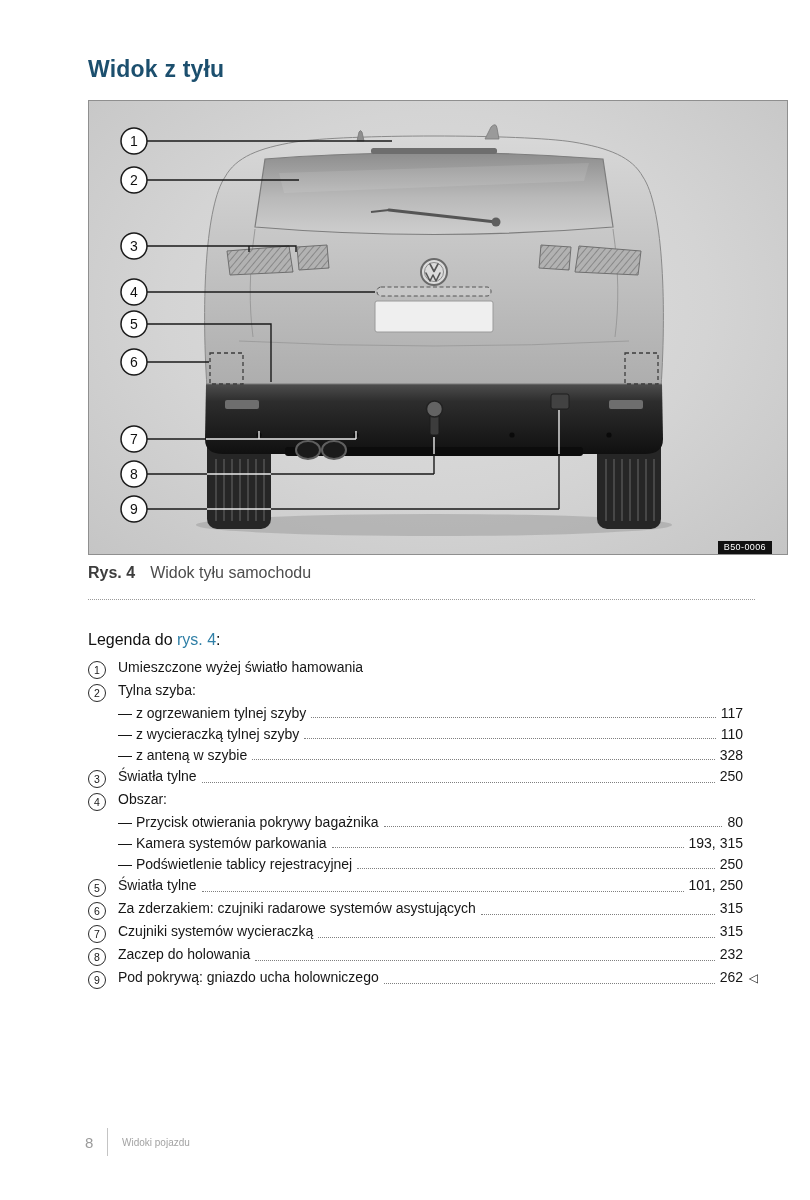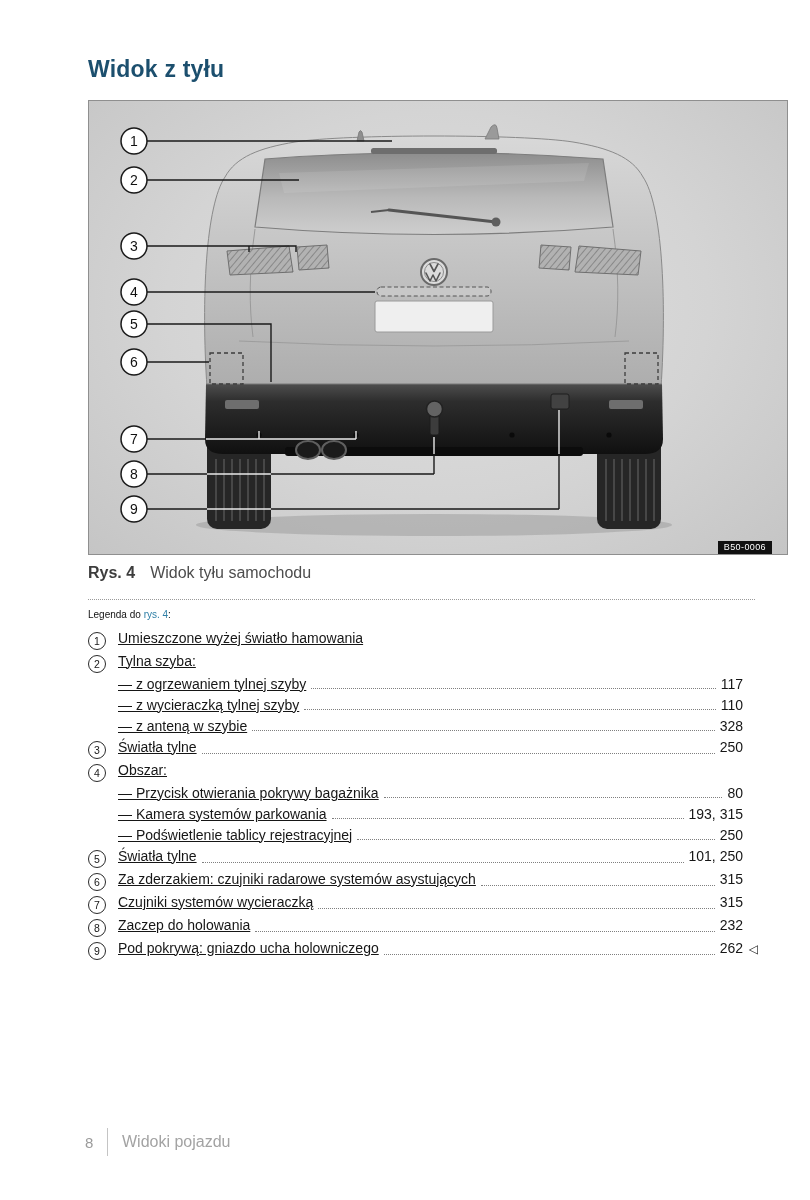--- a/index.html
+++ b/index.html
@@ -23,49 +23,49 @@
   .img-code {
     position:absolute; right:15px; bottom:0; background:#111; color:#fff;
     font-size:9px; line-height:13px; padding:0 6px; letter-spacing:0.4px;
   }
 
   .caption { margin-top:9px; font-size:16px; color:#4d4d4d; }
   .cap-label { font-weight:bold; color:#3d3d3d; margin-right:15px; }
 
   .sep { margin-top:17px; border-top:1px dotted #9a9a9a; height:0; }
 
-  .legend-heading { margin-top:9px; font-size:10px; color:#111; }
+  .legend-heading { margin-top:31px; font-size:16px; color:#111; }
   .link { color:#2f7fa6; cursor:pointer; }
 
   .legend { margin-top:7px; }
   .lrow {
     display:flex; align-items:baseline; font-size:14px; line-height:16px;
     padding:2.5px 12px 2.5px 0; position:relative;
   }
   .lnum { flex:0 0 30px; }
   .circ {
     display:inline-flex; width:16px; height:16px; border:1px solid #2a2a2a;
     border-radius:50%; align-items:center; justify-content:center;
     font-size:10.5px; position:relative; top:2px; background:#fff;
   }
-  .ltext { flex:0 0 auto; max-width:540px;text-decoration:underline; }
+  .ltext { flex:0 0 auto; max-width:540px; }
   .leader {
     flex:1 1 auto; min-width:18px; border-bottom:1px dotted #7f7f7f;
     margin:0 5px; align-self:flex-end; position:relative; top:-3px;
   }
   .lpage { flex:0 0 auto; white-space:nowrap; }
   .endmark { position:absolute; right:-3px; top:4px; font-size:12px; color:#222; }
 
   .footer {
     position:absolute; left:85px; top:1128px;
     display:flex; align-items:center;
   }
   .footer .pnum { font-size:15px; color:#9b9b9b; width:22px; }
   .footer .vbar { width:1px; height:28px; background:#c4c4c4; margin:0 14px 0 0; }
-  .footer .section { font-size:16px; color:#a3a3a3; }
+  .footer .section { font-size:10px; color:#a3a3a3; }
 
   svg text { font-family:"Liberation Sans", sans-serif; }
 </style>
 </head>
 <body>
 
 <div class="page">
 
   <h1 class="title">Widok z tyłu</h1>
 

